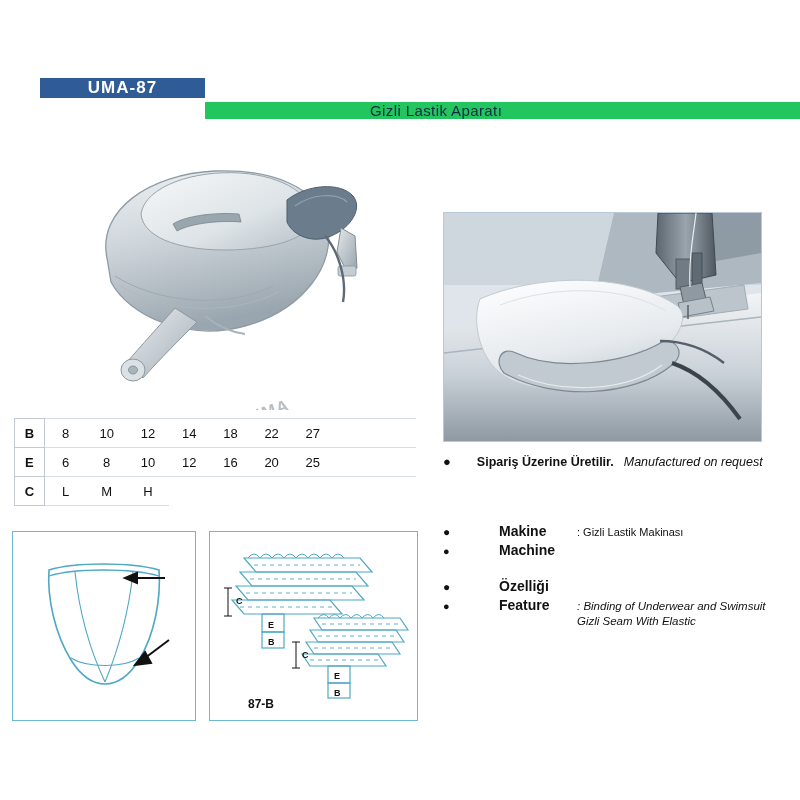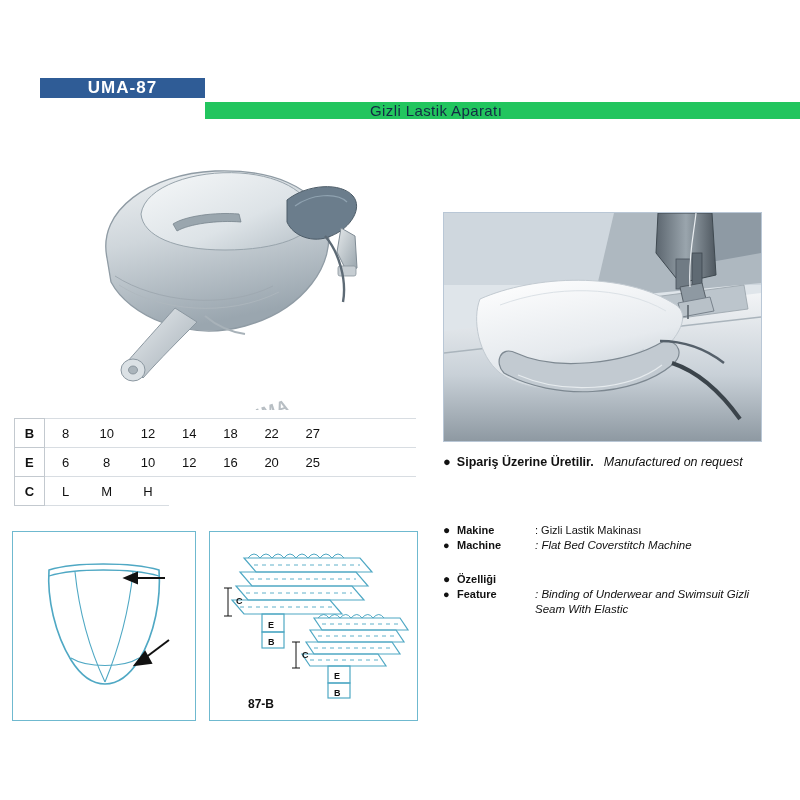--- a/index.html
+++ b/index.html
@@ -153,20 +153,21 @@
   }
   .bullet {
     color: #111;
     font-size: 13px;
     margin-right: 6px;
     line-height: 1;
   }
   .note-tr {
     font-weight: bold;
     font-size: 12.5px;
+    margin-left: 20px;
   }
   .note-en {
     font-style: italic;
     font-size: 12.5px;
     margin-left: 10px;
   }
 
   .spec-block {
     position: absolute;
     left: 443px;
@@ -183,23 +184,24 @@
   }
   .spec-bullet {
     width: 14px;
     flex: 0 0 14px;
     font-size: 12px;
     color: #111;
   }
   .spec-key {
     width: 78px;
     flex: 0 0 78px;
-    font-size: 11px;
+    font-size: 14px;
     font-weight: bold;
     color: #111;
+    margin-left: 42px;
   }
   .spec-key.en {
     font-weight: bold;
   }
   .spec-val {
     flex: 1;
     font-size: 11px;
     color: #111;
   }
   .spec-val.en {
@@ -471,21 +473,20 @@
 
     <div class="spec-group">
       <div class="spec-line">
         <span class="spec-bullet">●</span>
         <span class="spec-key">Makine</span>
         <span class="spec-val">: Gizli Lastik Makinası</span>
       </div>
       <div class="spec-line second">
         <span class="spec-bullet">●</span>
         <span class="spec-key en">Machine</span>
-        <span class="spec-val en">: Flat Bed Coverstitch Machine</span>
       </div>
     </div>
 
     <div class="spec-group">
       <div class="spec-line">
         <span class="spec-bullet">●</span>
         <span class="spec-key">Özelliği</span>
       </div>
       <div class="spec-line second">
         <span class="spec-bullet">●</span>

